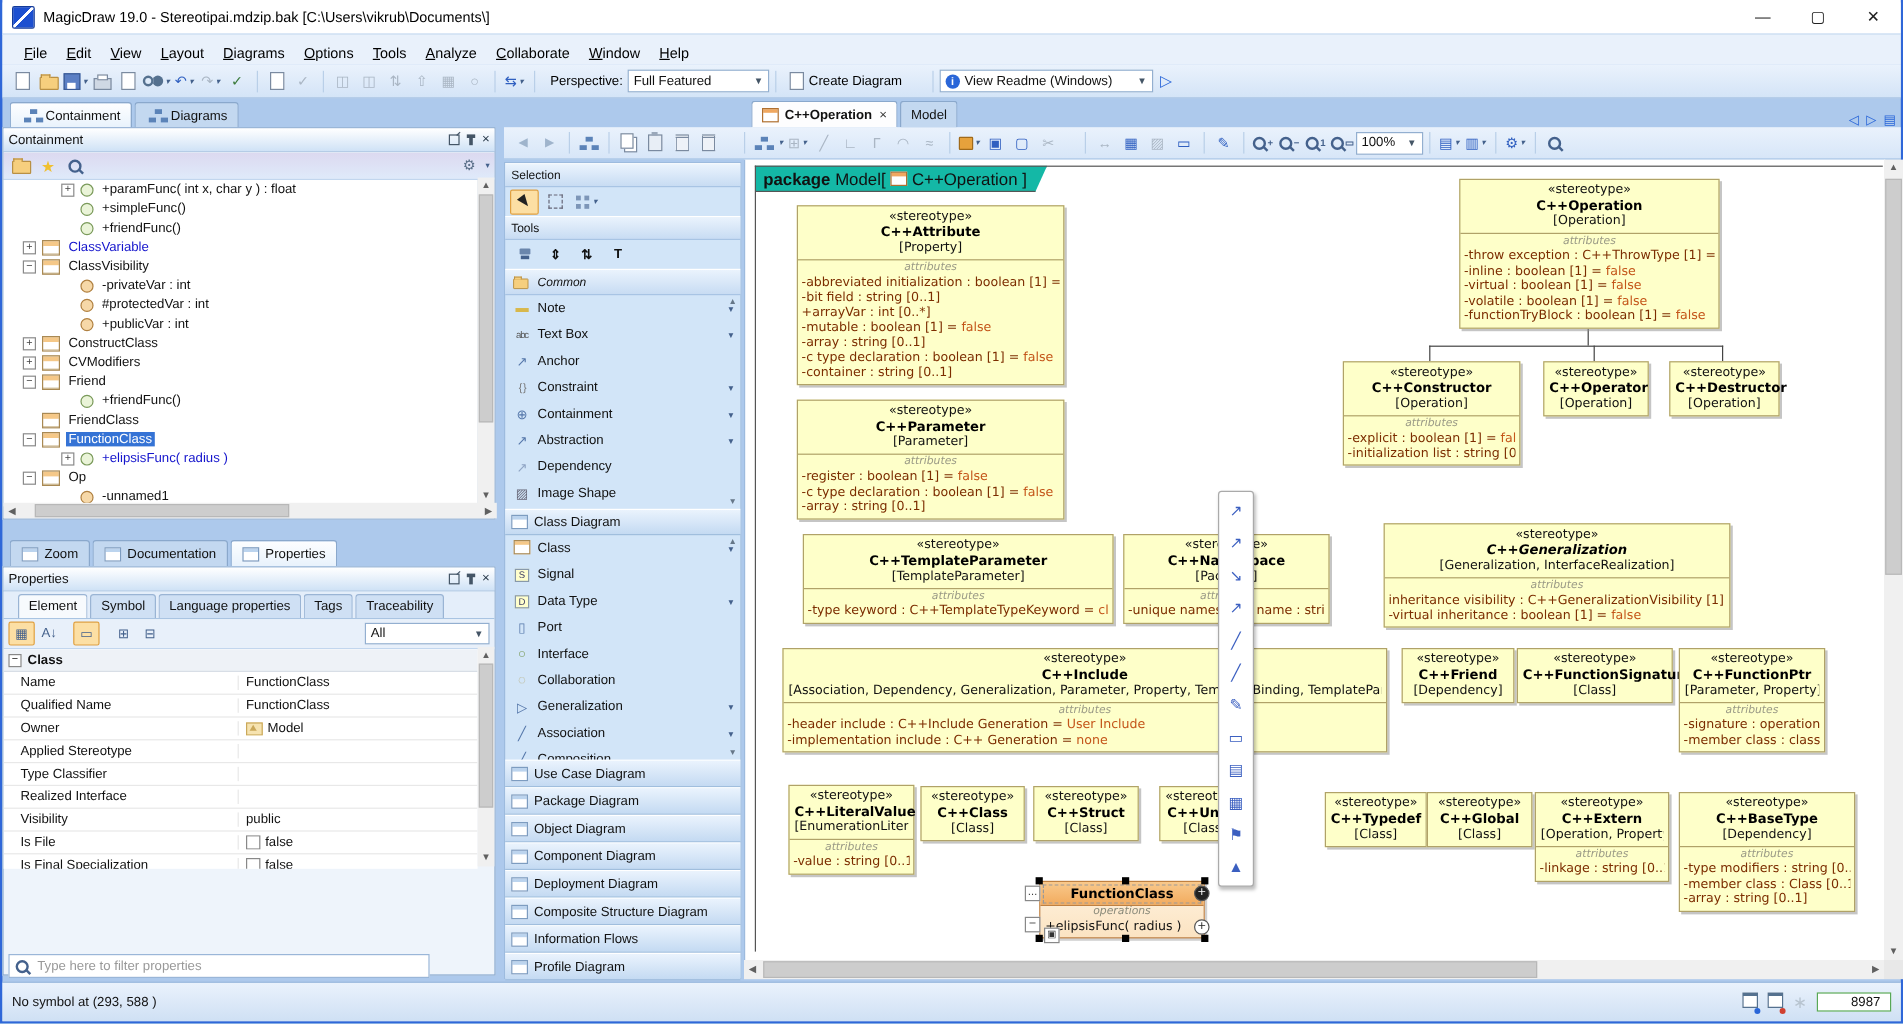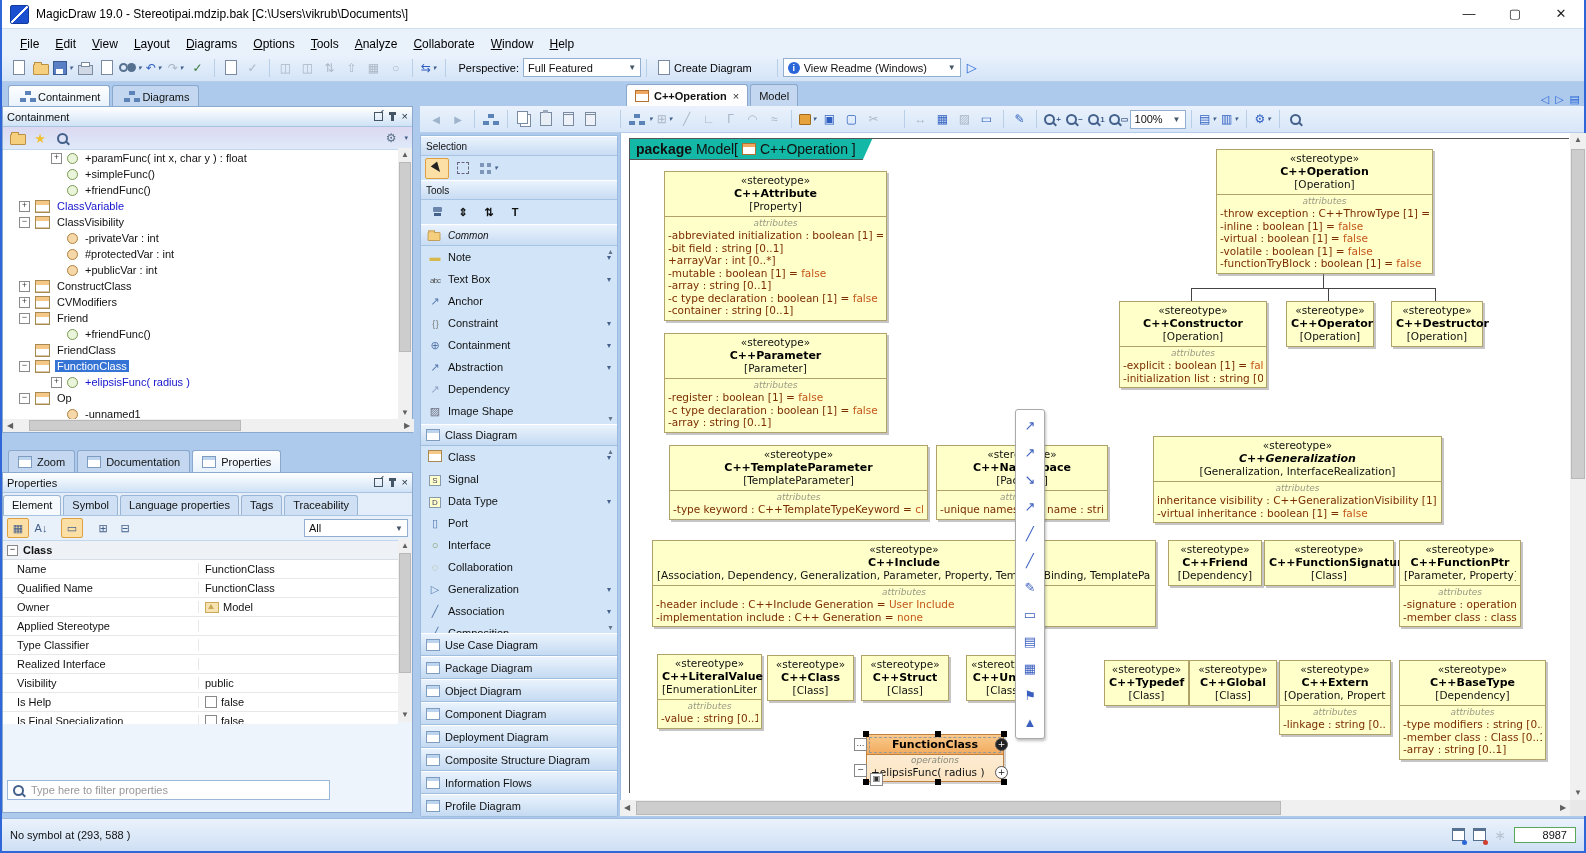--- a/index.html
+++ b/index.html
@@ -84,21 +84,21 @@
   .tico.cls{width:13px;height:11px;border:1px solid #a98953;background:linear-gradient(#f5c férfi88,#f5c888 0) no-repeat, #fff;background:linear-gradient(#f5c888,#f5c888) top/13px 4px no-repeat,#fff;box-shadow:inset 0 -4px 0 -3px #d8c8a8;}
   .tico.op{width:9px;height:9px;border-radius:50%;border:1px solid #7a9a5a;background:#eaf4d8;}
   .tico.attr{width:9px;height:9px;border-radius:50%;border:1px solid #b08040;background:#f6d8a8;}
   .tlabel{padding:0 2px;}
   .trow.blue .tlabel{color:#1414cc;}
   .trow.sel .tlabel{background:#3573d5;color:#fff;}
   .hscroll,.vscroll{background:#f0f0f0;position:absolute;}
   .sthumb{position:absolute;background:#cdcdcd;border:1px solid #b8b8b8;box-sizing:border-box;}
   .sarr{position:absolute;color:#606060;font-size:8px;line-height:14px;width:14px;text-align:center;}
   
-  .etabs{display:flex;align-items:flex-end;height:22px;padding-left:0;background:#e4eefa;border-bottom:1px solid #a9c4e2;}
+  .etabs{display:flex;align-items:flex-end;height:22px;padding-left:12px;background:#e4eefa;border-bottom:1px solid #a9c4e2;}
   .etab{height:19px;line-height:19px;padding:0 8px;border:1px solid #9ab4d4;border-bottom:none;border-radius:3px 3px 0 0;background:#cfe0f4;margin-right:2px;font-size:11px;white-space:nowrap;}
   .etab.active{background:#f7fafd;}
   .ptb{height:24px;display:flex;align-items:center;padding:0 4px;background:#e8f0fa;border-bottom:1px solid #c2d6ee;}
   .ptbi{display:inline-flex;align-items:center;justify-content:center;width:20px;height:18px;margin-right:2px;font-size:11px;color:#44618c;}
   .ptbi.pressed{background:#fcdfa4;border:1px solid #e0a040;border-radius:2px;}
   .pgrid{background:#fff;overflow:hidden;position:relative;}
   .pgroup{height:18px;line-height:18px;background:#eef2f7;border-bottom:1px solid #d8dee6;font-weight:bold;padding-left:4px;display:flex;align-items:center;}
   .pg-exp{width:9px;height:9px;border:1px solid #888;font-size:9px;line-height:7px;text-align:center;margin-right:5px;background:#fff;font-weight:normal;}
   .prow{height:18px;display:flex;border-bottom:1px solid #e8e8e8;align-items:center;}
   .pk{width:196px;padding-left:14px;border-right:1px solid #e8e8e8;box-sizing:border-box;}
@@ -581,21 +581,21 @@
 
           <div class="prow">
             <span class="pk">Visibility</span>
             <span class="pv">
 
               <span>public</span>
             </span>
           </div>
 
           <div class="prow">
-            <span class="pk">Is Help</span>
+            <span class="pk">Is File</span>
             <span class="pv">
               <span class="pchk"></span>
 
               <span>false</span>
             </span>
           </div>
 
           <div class="prow">
             <span class="pk">Is Final Specialization</span>
             <span class="pv">
@@ -605,21 +605,21 @@
             </span>
           </div>
 
         </div>
     </div>
     <div class="vscroll" style="right:0;top:66px;width:14px;height:183px">
       <span class="sarr" style="top:0">▲</span>
       <div class="sthumb" style="left:1px;top:14px;width:12px;height:120px"></div>
       <span class="sarr" style="bottom:0">▼</span>
     </div>
-    <div class="filterbox" style="left:4px;top:307px;width:323px;height:20px">
+    <div class="filterbox" style="left:4px;top:322px;width:351px;height:20px">
       <i class="mi mi-mag"></i>
       <input type="text" placeholder="Type here to filter properties" style="">
     </div>
   </div>
 
   <div id="rtoolbar">
     <div class="tbgroup">
         <span class="tbi c-nav">
           <b class="tg">◀</b>
         </span>

